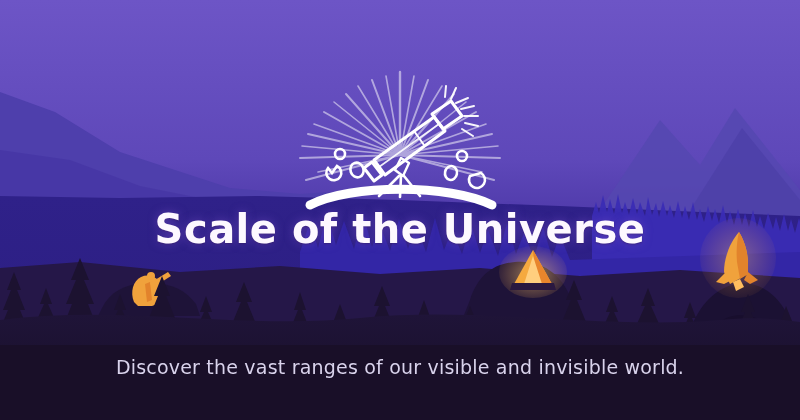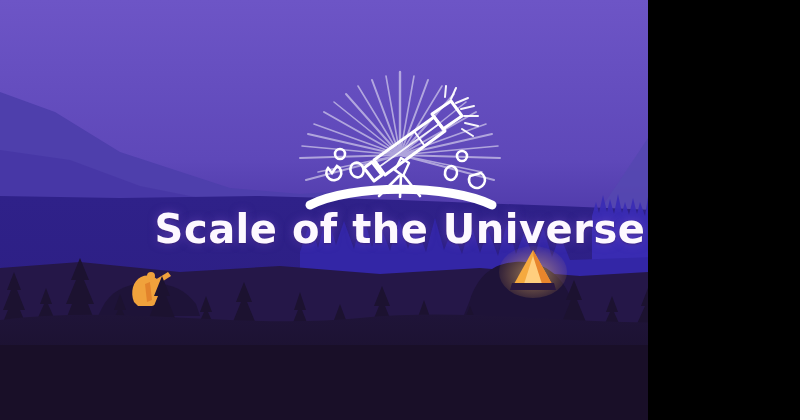--- a/index.html
+++ b/index.html
@@ -2,21 +2,21 @@
 <html><head>
 <meta charset="utf-8">
 <style>
   html, body {
     margin: 0;
     padding: 0;
     background: #000;
   }
   #scene {
     position: relative;
-    width: 648px;
+    width: 800px;
     height: 420px;
     overflow: hidden;
     font-family: "DejaVu Sans", sans-serif;
     background: #0f172a;
   }
   #scene svg.layer {
     position: absolute;
     left: 0;
     top: 0;
     width: 800px;
@@ -258,15 +258,16 @@
       <g stroke="#ffffff" fill="none" stroke-width="2.6">
         <circle cx="462" cy="156" r="5"></circle>
         <ellipse cx="451" cy="173" rx="6" ry="7" transform="rotate(12 451 173)"></ellipse>
         <path d="M470 176 a8 8 0 1 0 11 -3 Z"></path>
       </g>
     </g>
   </svg>
 
   <div class="text-layer">
     <div id="hero-title">Scale of the Universe</div>
+    <div id="hero-subtitle">Discover the vast ranges of our visible and invisible world.</div>
   </div>
 
 </div>
 
 </body></html>

